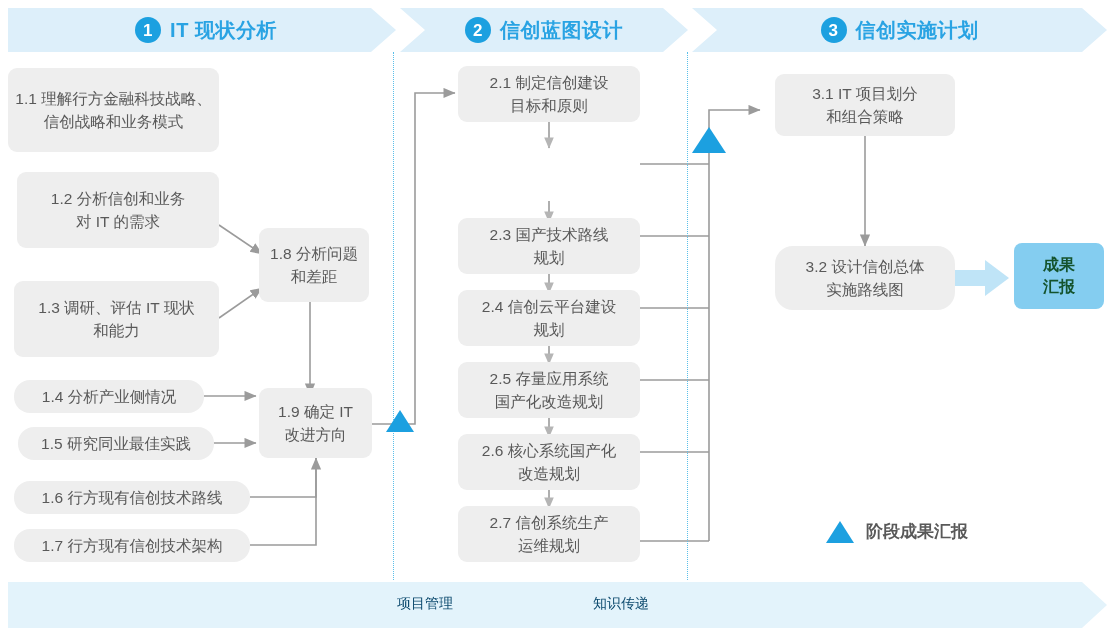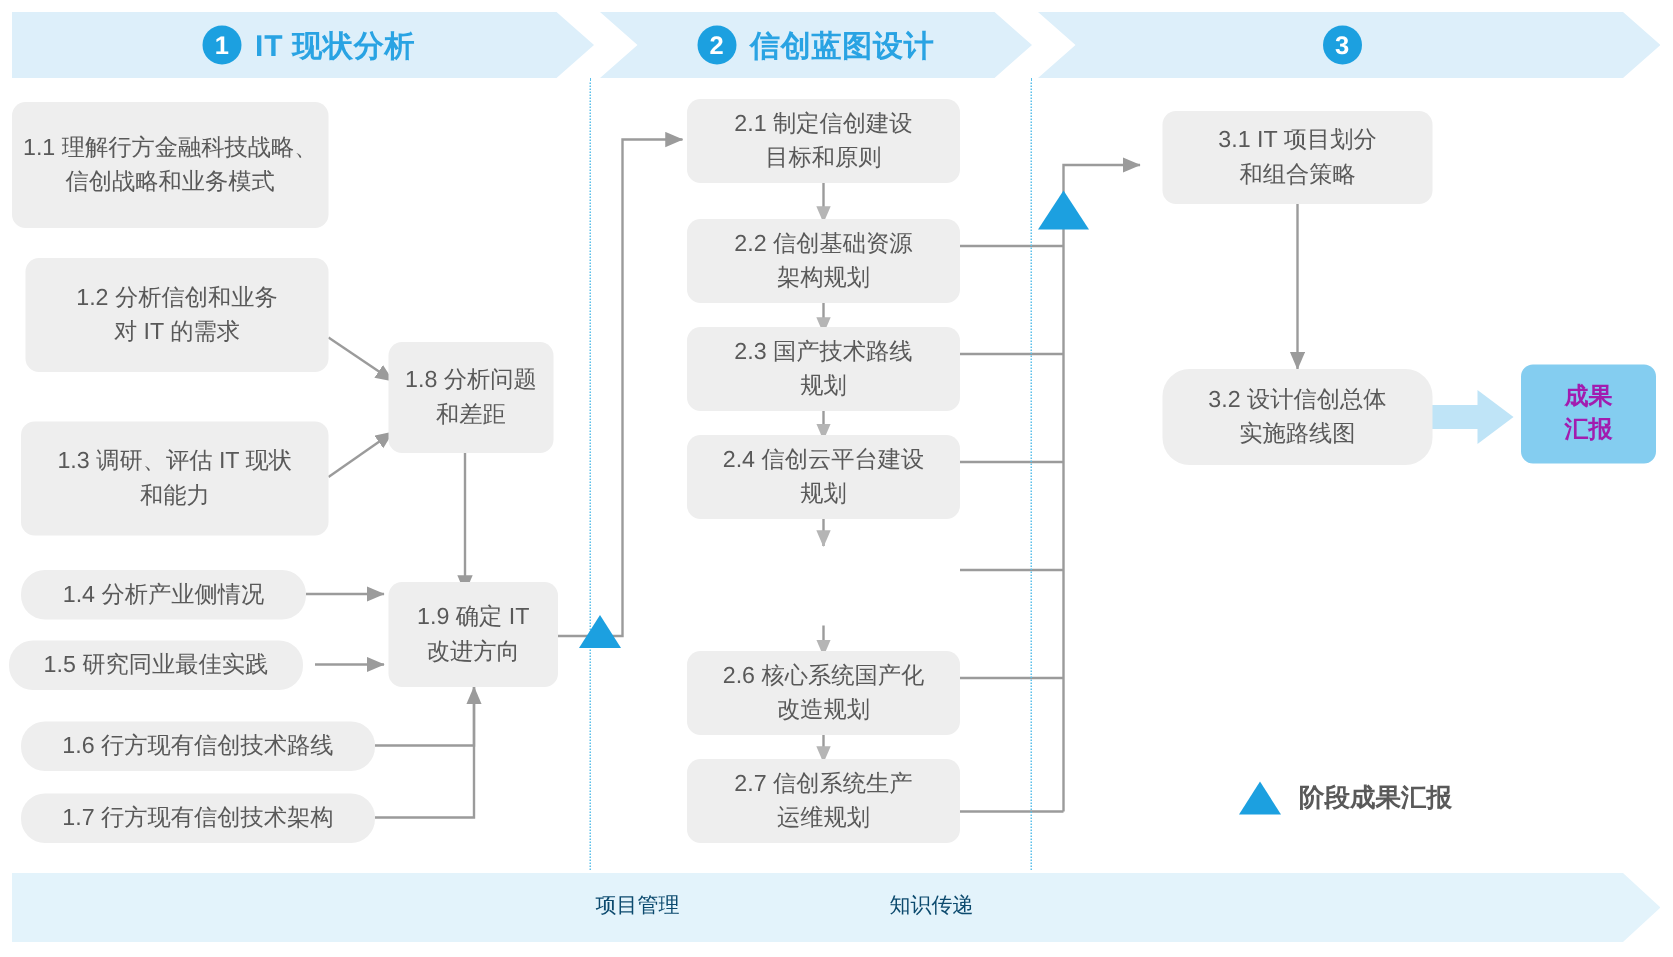--- a/index.html
+++ b/index.html
@@ -57,21 +57,21 @@
     padding:2px 6px;
     box-sizing:border-box;
   }
   .box.pill{border-radius:16px;}
 
   
   .result-box{
     position:absolute;
     background:#84cdf0;
     border-radius:8px;
-    color:#a21caf;
+    color:#14532d;
     font-size:16px;font-weight:bold;
     display:flex;align-items:center;justify-content:center;
     text-align:center;line-height:1.35;
   }
 
   
   .tri{
     position:absolute;
     width:0;height:0;
     border-left:17px solid transparent;
@@ -166,48 +166,49 @@
   <div class="phase-band p1">
     <span class="phase-num">1</span>
     <span class="phase-title">IT 现状分析</span>
   </div>
   <div class="phase-band p2">
     <span class="phase-num">2</span>
     <span class="phase-title">信创蓝图设计</span>
   </div>
   <div class="phase-band p3">
     <span class="phase-num">3</span>
+    <span class="phase-title">信创实施计划</span>
   </div>
 
   <div class="box" style="left:8px;top:68px;width:211px;height:84px;">1.1 理解行方金融科技战略、<br>信创战略和业务模式</div>
 
   <div class="box" style="left:17px;top:172px;width:202px;height:76px;">1.2 分析信创和业务<br>对 IT 的需求</div>
 
   <div class="box" style="left:14px;top:281px;width:205px;height:76px;">1.3 调研、评估 IT 现状<br>和能力</div>
 
   <div class="box pill" style="left:14px;top:380px;width:190px;height:33px;">1.4 分析产业侧情况</div>
 
-  <div class="box pill" style="left:6px;top:427px;width:196px;height:33px;">1.5 研究同业最佳实践</div>
+  <div class="box pill" style="left:18px;top:427px;width:196px;height:33px;">1.5 研究同业最佳实践</div>
 
   <div class="box pill" style="left:14px;top:481px;width:236px;height:33px;">1.6 行方现有信创技术路线</div>
 
   <div class="box pill" style="left:14px;top:529px;width:236px;height:33px;">1.7 行方现有信创技术架构</div>
 
   <div class="box" style="left:259px;top:228px;width:110px;height:74px;">1.8 分析问题<br>和差距</div>
 
   <div class="box" style="left:259px;top:388px;width:113px;height:70px;text-align:center;">1.9 确定 IT<br>改进方向</div>
 
   <div class="box" style="left:458px;top:66px;width:182px;height:56px;">2.1 制定信创建设<br>目标和原则</div>
 
-  <div class="box" style="left:458px;top:146px;width:182px;height:56px;">2.2 信创基础资源<br>架构规划</div>
 
   <div class="box" style="left:458px;top:218px;width:182px;height:56px;">2.3 国产技术路线<br>规划</div>
 
   <div class="box" style="left:458px;top:290px;width:182px;height:56px;">2.4 信创云平台建设<br>规划</div>
 
+  <div class="box" style="left:458px;top:362px;width:182px;height:56px;">2.5 存量应用系统<br>国产化改造规划</div>
 
   <div class="box" style="left:458px;top:434px;width:182px;height:56px;">2.6 核心系统国产化<br>改造规划</div>
 
   <div class="box" style="left:458px;top:506px;width:182px;height:56px;">2.7 信创系统生产<br>运维规划</div>
 
   <div class="box" style="left:775px;top:74px;width:180px;height:62px;">3.1 IT 项目划分<br>和组合策略</div>
 
   <div class="box" style="left:775px;top:246px;width:180px;height:64px;border-radius:18px;">3.2 设计信创总体<br>实施路线图</div>
 
   <div class="result-box" style="left:1014px;top:243px;width:90px;height:66px;">成果<br>汇报</div>

